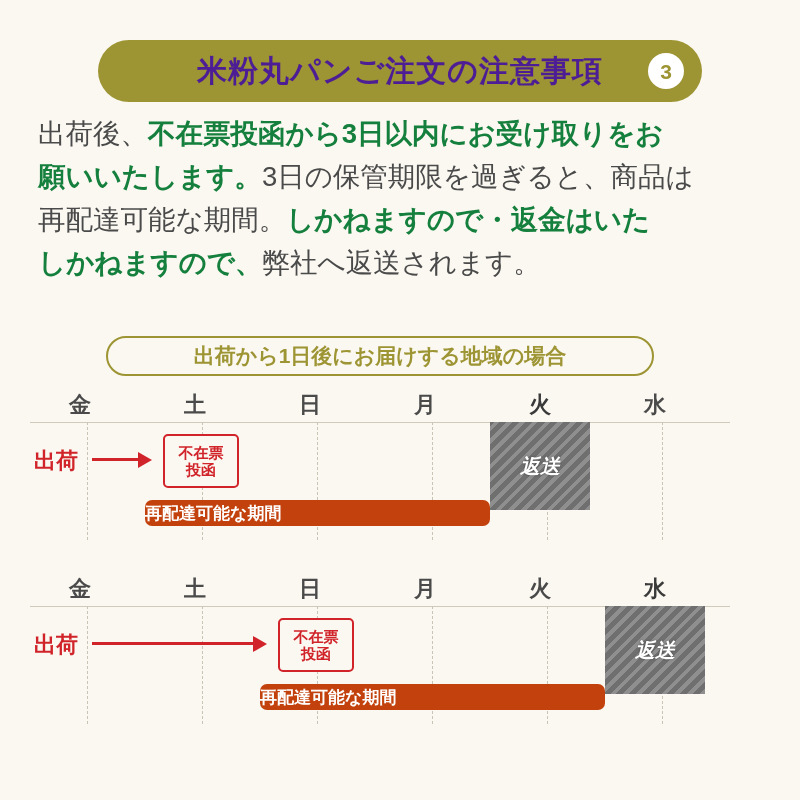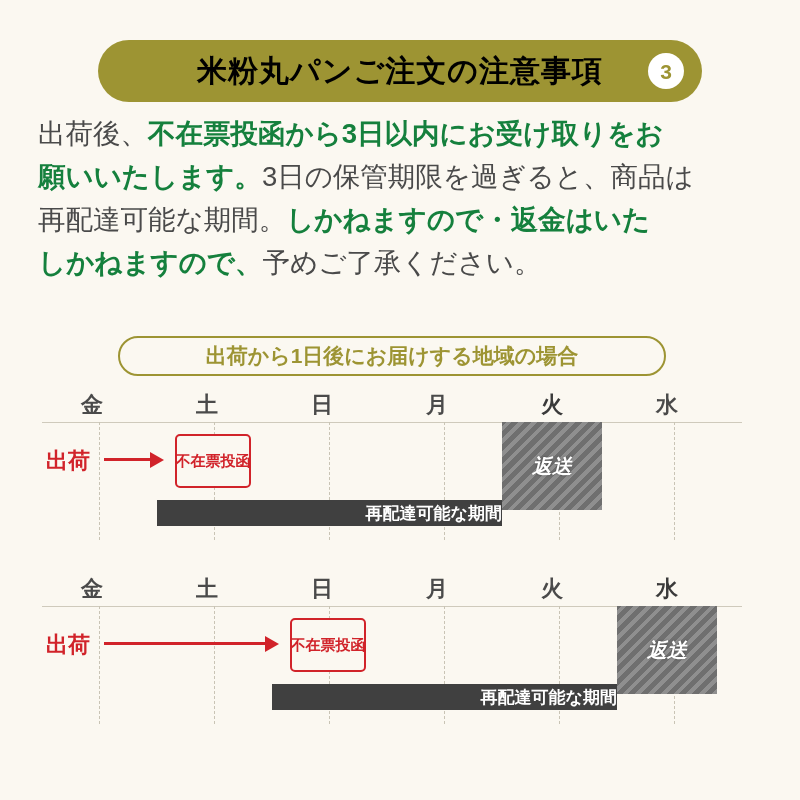--- a/index.html
+++ b/index.html
@@ -31,21 +31,21 @@
     height: 62px;
     background: #9d9433;
     border-radius: 31px;
     display: flex;
     align-items: center;
     justify-content: center;
   }
   .header-title {
     font-size: 30px;
     font-weight: bold;
-    color: #000000;
+    color: #4c1d95;
     letter-spacing: 1px;
     white-space: nowrap;
   }
   .header-number {
     position: absolute;
     right: 18px;
     top: 50%;
     transform: translateY(-50%);
     width: 36px;
     height: 36px;
@@ -72,21 +72,21 @@
     letter-spacing: 0px;
   }
   .body-text .red {
     color: #15803d;
     font-weight: bold;
   }
 
   
   .section {
     position: absolute;
-    left: 16px;
+    left: 4px;
     width: 752px;
   }
   .sec1 { top: 336px; }
   .sec2 { top: 560px; }
 
   .pill {
     margin: 0 auto;
     width: 548px;
     height: 40px;
     border: 2.5px solid #9d9433;
@@ -204,39 +204,41 @@
   
   .notice-box {
     position: absolute;
     width: 76px;
     height: 54px;
     border: 2px solid #d1232a;
     border-radius: 5px;
     background: #fbf8f1;
     box-sizing: border-box;
     display: flex;
+    flex-direction: column;
     align-items: center;
     justify-content: center;
     line-height: 1.15;
   }
   .notice-box span {
     font-size: 15px;
     font-weight: bold;
     color: #d1232a;
     white-space: nowrap;
   }
 
   
   .redeliver-bar {
     position: absolute;
     height: 26px;
-    background: #404040;
-    display: flex;
-    align-items: center;
-    justify-content: flex-end;
+    background: #c2410c;
+    display: flex;
+    align-items: center;
+    justify-content: flex-start;
+    border-radius: 7px;
   }
   .redeliver-label {
     font-size: 17px;
     font-weight: bold;
     color: #ffffff;
     white-space: nowrap;
   }
 </style>
 </head>
 <body>
@@ -252,21 +254,21 @@
     <div>
       <span>出荷後、</span><span class="red">不在票投函から3日以内にお受け取りをお</span>
     </div>
     <div>
       <span class="red">願いいたします。</span><span>3日の保管期限を過ぎると、商品は</span>
     </div>
     <div>
       <span>再配達可能な期間。</span><span class="red">しかねますので・返金はいた</span>
     </div>
     <div>
-      <span class="red">しかねますので、</span><span>予めご了承ください。</span>
+      <span class="red">しかねますので、</span><span>弊社へ返送されます。</span>
     </div>
   </div>
 
   <div class="section sec1">
     <div class="pill">
       <span class="pill-label">出荷から1日後にお届けする地域の場合</span>
     </div>
     <div class="chart">
       <div class="days">
         <div class="day" style="left:0px">金</div>

